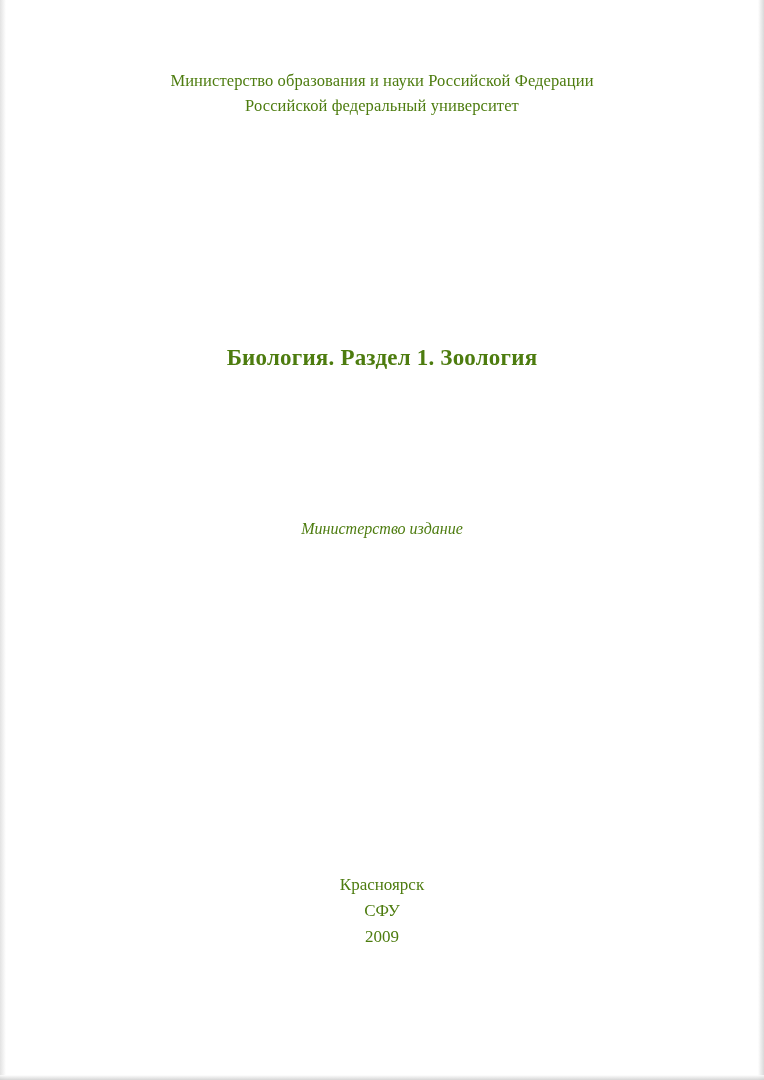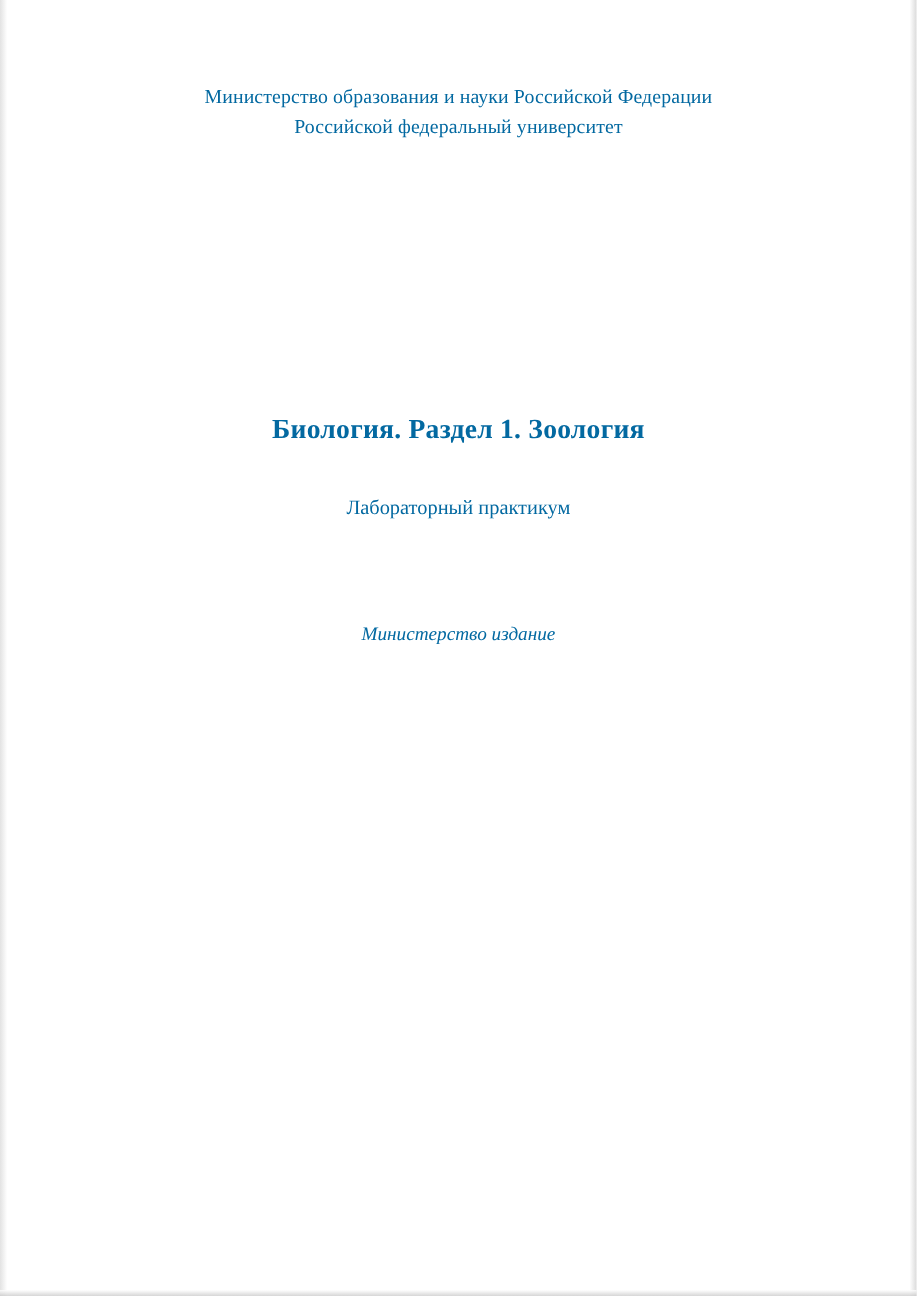--- a/index.html
+++ b/index.html
@@ -8,21 +8,21 @@
     background: #ffffff;
   }
   .page {
     position: relative;
     width: 764px;
     height: 1080px;
     background: #ffffff;
     margin: 0 auto;
     overflow: hidden;
     font-family: "Liberation Serif", "DejaVu Serif", serif;
-    color: #0369a1;
+    color: #4d7c0f;
     box-sizing: border-box;
     text-decoration: underline;
   }
   
   .scan-edge-left {
     position: absolute;
     top: 0;
     left: 0;
     width: 6px;
     height: 100%;
@@ -114,21 +114,25 @@
   <div class="scan-edge-right"></div>
   <div class="scan-edge-bottom"></div>
 
   <div class="header-block">
     <div class="header-line">Министерство образования и науки Российской Федерации</div>
     <div class="header-line">Российской федеральный университет</div>
   </div>
 
   <div class="title-block">
     <div class="doc-title">Биология. Раздел 1. Зоология</div>
-    <div class="doc-subtitle">Лабораторный практикум</div>
   </div>
 
   <div class="edition-block">
     <div class="edition-text">Министерство издание</div>
   </div>
 
+  <div class="imprint-block">
+    <div class="imprint-line">Красноярск</div>
+    <div class="imprint-line">СФУ</div>
+    <div class="imprint-line">2009</div>
+  </div>
 
 </div>
 
 </body></html>

